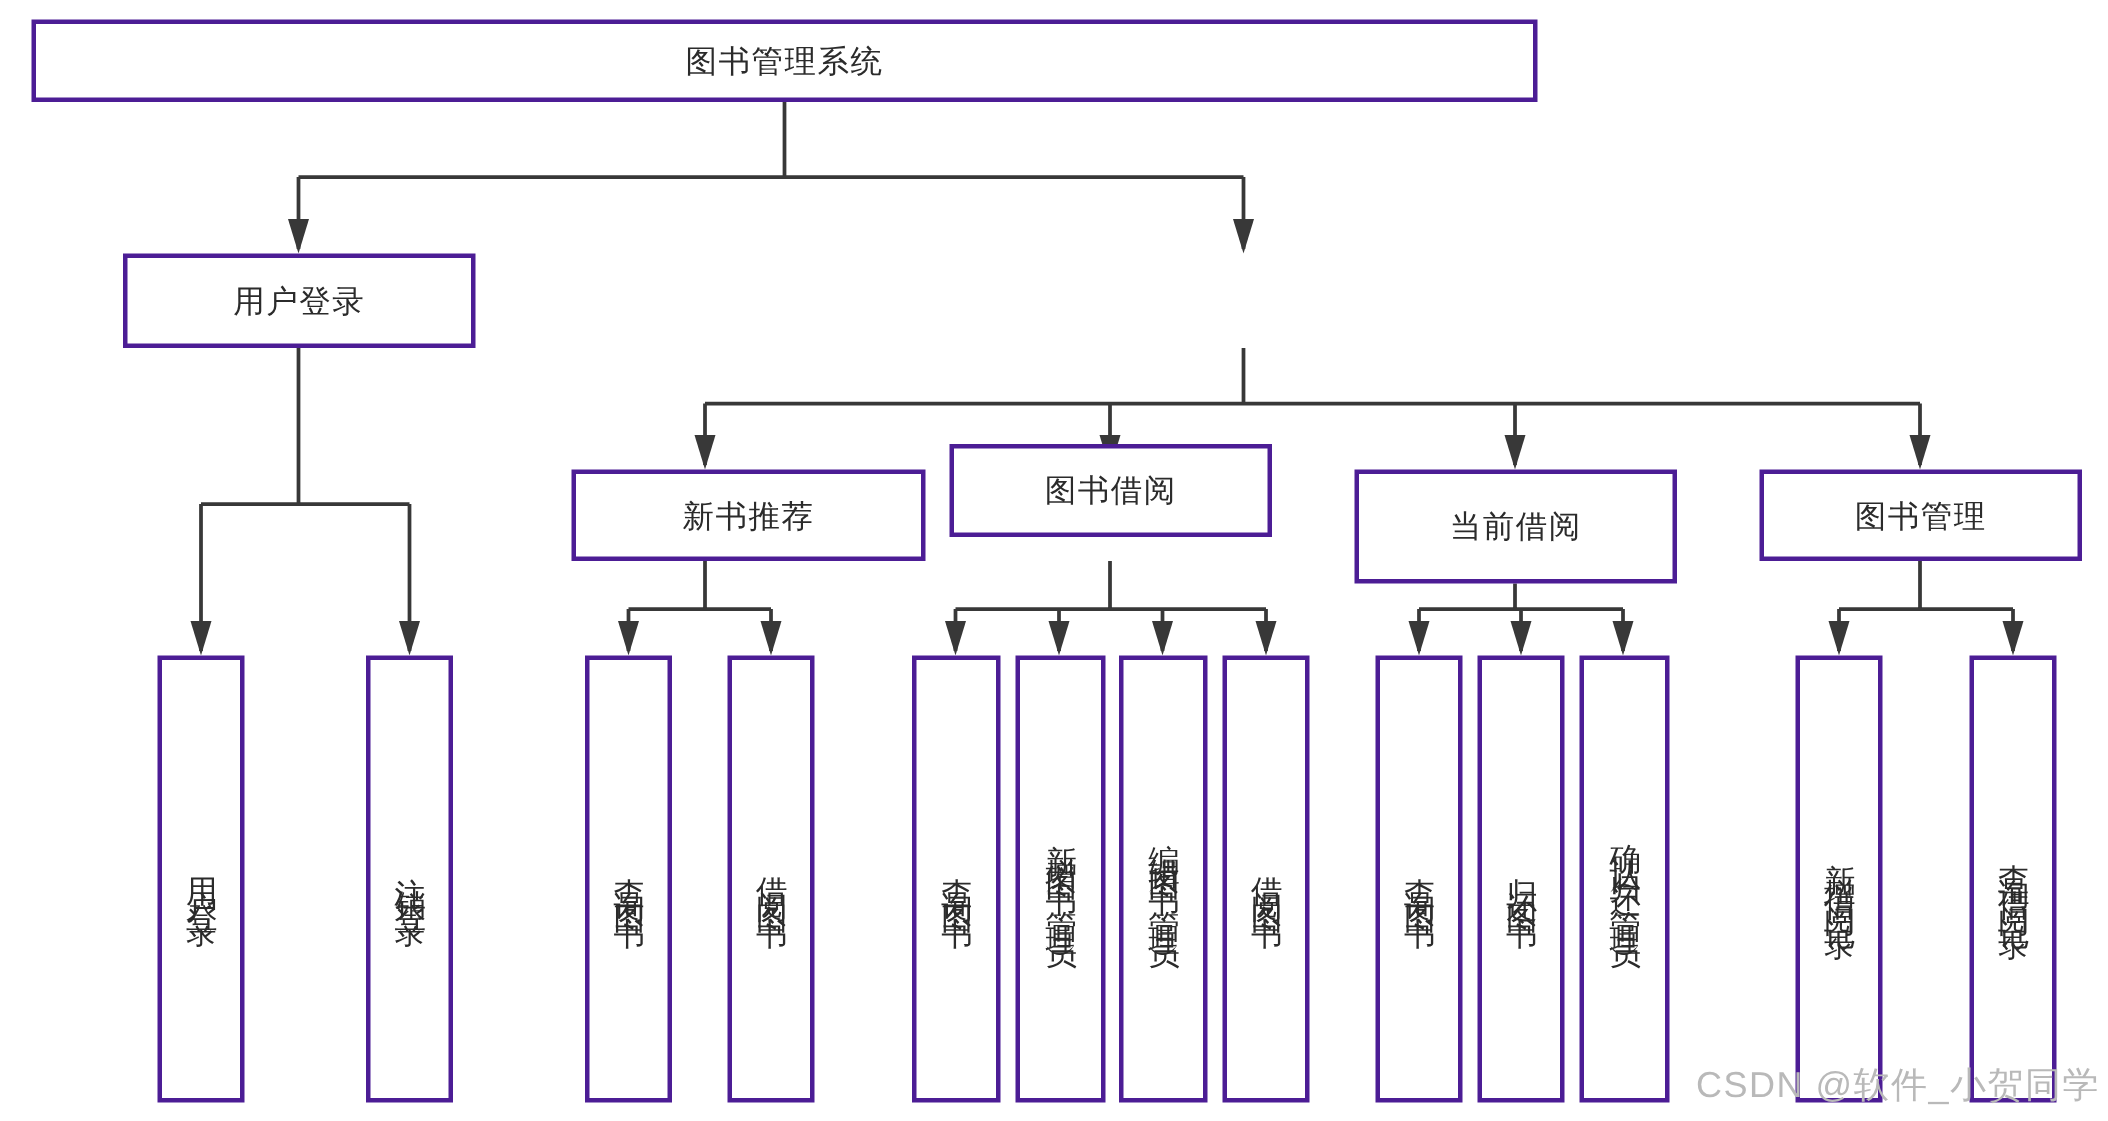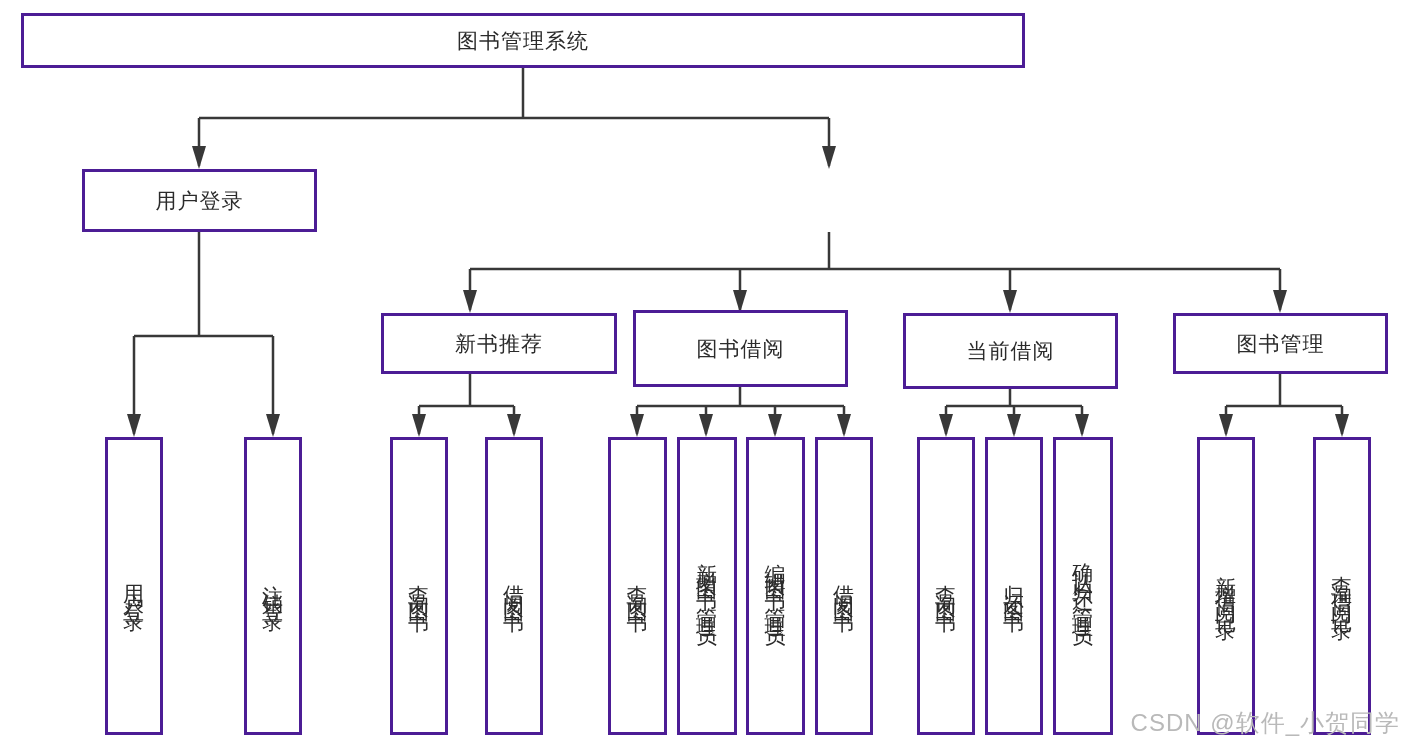--- a/index.html
+++ b/index.html
@@ -91,21 +91,21 @@
     <span>图书管理系统</span>
   </div>
 
   <div class="node hbox" style="left:82px;top:169px;width:235px;height:63px;">
     <span>用户登录</span>
   </div>
 
   <div class="node hbox" style="left:381px;top:313px;width:236px;height:61px;">
     <span>新书推荐</span>
   </div>
-  <div class="node hbox" style="left:633px;top:310px;width:215px;height:77px;">
+  <div class="node hbox" style="left:633px;top:296px;width:215px;height:62px;">
     <span>图书借阅</span>
   </div>
   <div class="node hbox" style="left:903px;top:313px;width:215px;height:76px;">
     <span>当前借阅</span>
   </div>
   <div class="node hbox" style="left:1173px;top:313px;width:215px;height:61px;">
     <span>图书管理</span>
   </div>
 
   <div class="node vbox" style="left:105px;top:437px;width:58px;height:298px;">

